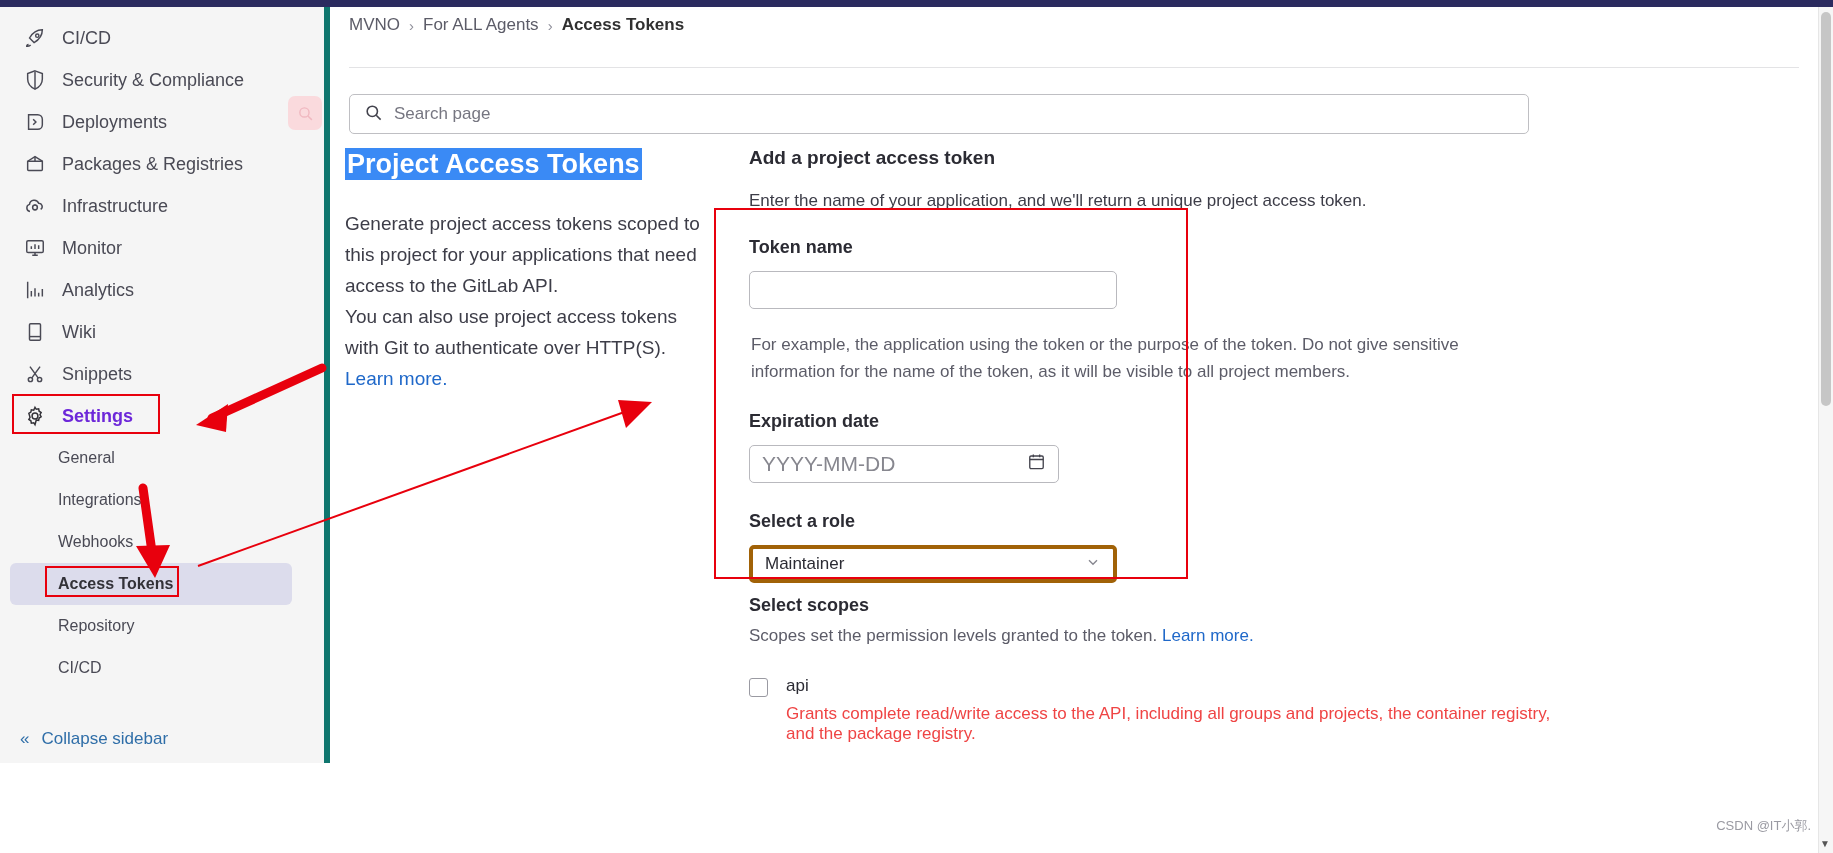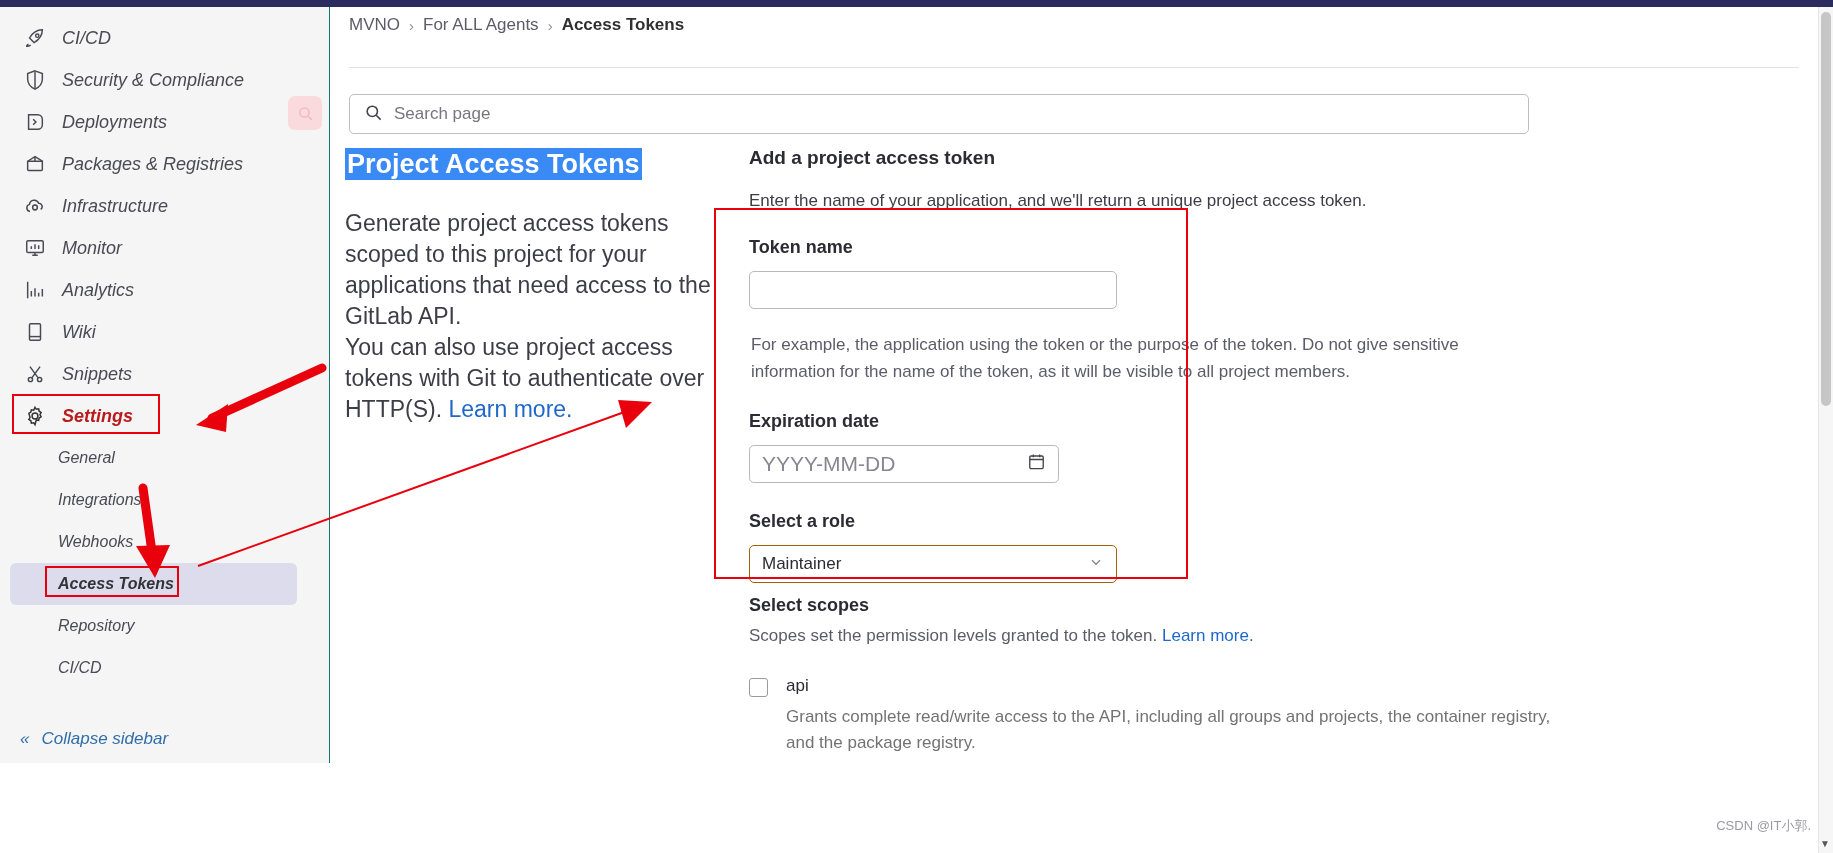--- a/index.html
+++ b/index.html
@@ -19,41 +19,40 @@
     width: 1833px; height: 7px;
     background: #2b2b5f;
   }
 
   
   .sidebar {
     position: absolute;
     top: 7px; left: 0;
     width: 330px; height: 756px;
     background: #f5f5f5;
-    border-right: 1px solid #0f766e;
-    font-style: italic;
+    border-right: 6px solid #0f766e;
   }
   .nav-list { padding-top: 10px; }
   .nav-item {
     display: flex; align-items: center;
     height: 42px;
     padding-left: 22px;
     color: #4a4a55;
     font-size: 18px;
     cursor: pointer;
     position: relative;
   }
   .nav-item .ico {
     width: 26px; height: 26px;
     margin-right: 14px;
     display: flex; align-items: center; justify-content: center;
     flex: 0 0 auto;
   }
   .nav-item .ico svg { display: block; }
-  .nav-item.bold { font-weight: 700; color: #b91c1c; }
+  .nav-item.bold { font-weight: 700; color: #6d28d9; }
 
   .sub-item {
     display: flex; align-items: center;
     height: 42px;
     padding-left: 58px;
     color: #4a4a55;
     font-size: 16px;
     cursor: pointer;
     position: relative;
   }
@@ -157,21 +156,21 @@
     font-size: 27px;
     font-weight: 700;
     color: #ffffff;
     background: #3a8af5;
     display: inline;
     line-height: 1.28;
     padding: 1px 2px;
   }
   .left-para {
     margin-top: 26px;
-    font-size: 23px;
+    font-size: 19px;
     line-height: 31px;
     color: #3d3d48;
   }
   .link { color: #1f68c9; cursor: pointer; }
 
   
   .right-col {
     position: absolute;
     top: 140px; left: 418px;
     width: 1060px;
@@ -214,21 +213,21 @@
   }
   .helper {
     font-size: 17px;
     color: #5c5c68;
     line-height: 27px;
     margin: 14px 0 26px 2px;
     max-width: 752px;
   }
   .select-input {
     width: 368px; height: 38px;
-    border: 1px solid #a16207;
+    border: 4px solid #a16207;
     border-radius: 5px;
     background: #fff;
     display: flex; align-items: center; justify-content: space-between;
     padding: 0 12px;
     font-size: 17px;
     color: #2b2b33;
   }
   .mb28 { margin-bottom: 28px; }
   .mb22 { margin-bottom: 22px; }
 
@@ -247,22 +246,22 @@
     border-radius: 3px;
     background: #fff;
     margin-right: 18px;
     margin-top: 2px;
     flex: 0 0 auto;
     cursor: pointer;
   }
   .scope-name { font-size: 17px; color: #2b2b33; }
   .scope-desc {
     font-size: 17px;
-    color: #737373;
-    line-height: 26px;
+    color: #ef4444;
+    line-height: 20px;
     margin-top: 7px;
     margin-left: 37px;
     max-width: 770px;
   }
   .scope-body { display: flex; flex-direction: column; }
 
   
   .anno-box {
     position: absolute;
     border: 2px solid #e8000d;

